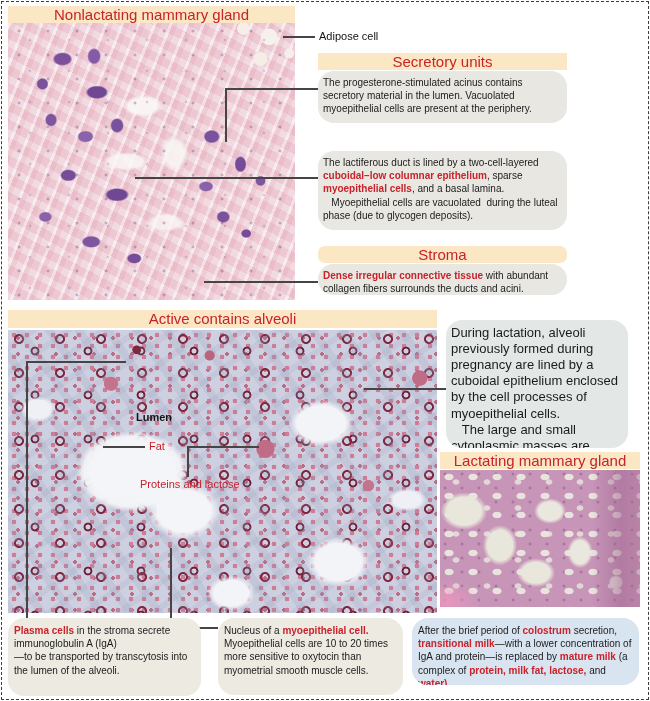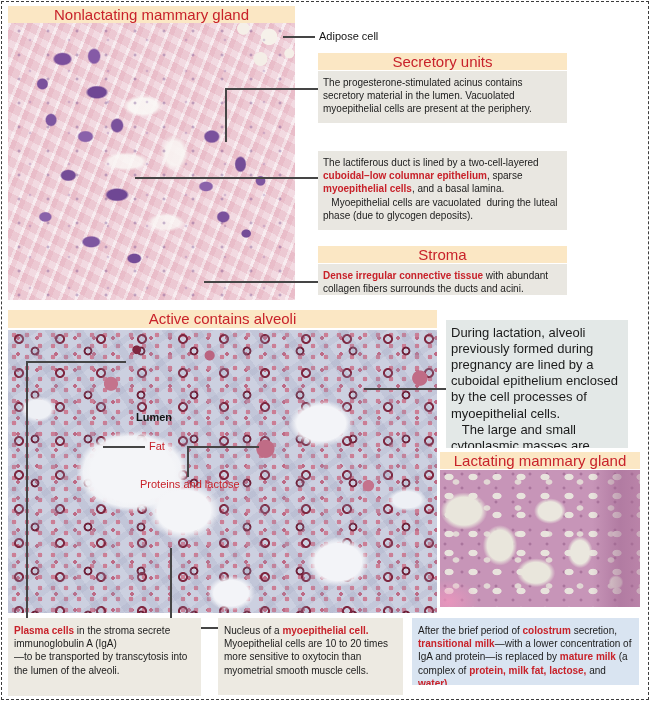--- a/index.html
+++ b/index.html
@@ -5,21 +5,21 @@
   html,body{margin:0;padding:0;background:#ffffff;}
   *{box-sizing:border-box;}
   .fig{position:relative;width:650px;height:701px;background:#fff;
        font-family:"Liberation Sans",sans-serif;overflow:hidden;}
   .dashed{position:absolute;inset:1px;border:1px dashed #3c3c3c;pointer-events:none;}
 
   .hdr{position:absolute;background:var(--header_bg,#fbe7c4);color:var(--accent_red,#c8222a);
        font-weight:normal;font-size:15px;text-align:center;height:17px;line-height:17px;}
 
   .box{position:absolute;background:var(--box_gray,#e9e7e1);color:#1b1b1b;
-       font-size:10px;line-height:1.32;padding:5px 5px;white-space:pre-wrap;overflow:hidden;}
+       font-size:10px;line-height:1.32;padding:5px 5px;white-space:pre-wrap;overflow:hidden;border-radius:16px;}
   .box-teal{background:var(--box_teal,#e3e8e7);font-size:13px;line-height:1.24;}
   .box-warm{background:#edeae2;}
   .box-blue{background:var(--box_blue,#d9e4f1);}
   .em-red{color:var(--accent_red,#c8222a);font-weight:bold;}
 
   .line{position:absolute;background:var(--line_color,#454545);}
   .lh{height:2px;} .lv{width:2px;}
 
   .lbl{position:absolute;font-size:11px;color:#141414;}
   .lbl-red{color:var(--accent_red,#c8222a);}
@@ -119,21 +119,21 @@
   <div class="hdr" style="left:318px;top:53px;width:249px;">Secretory units</div>
   <div class="box" style="left:318px;top:71px;width:249px;height:52px;">The progesterone-stimulated acinus contains secretory material in the lumen. Vacuolated myoepithelial cells are present at the periphery.</div>
   <div class="line lh" style="left:225px;top:88px;width:93px;"></div>
   <div class="line lv" style="left:225px;top:88px;height:54px;"></div>
 
   <div class="hdr" style="left:318px;top:133px;width:249px;margin-top:32px;">Lactiferous duct</div>
   <div class="box" style="left:318px;top:151px;width:249px;height:79px;"><span>The lactiferous duct is lined by a two-cell-layered </span><span class="em-red">cuboidal–low columnar epithelium</span><span>, sparse </span><span class="em-red">myoepithelial cells</span><span>, and a basal lamina.
    Myoepithelial cells are vacuolated  during the luteal phase (due to glycogen deposits).</span></div>
   <div class="line lh" style="left:135px;top:177px;width:183px;"></div>
 
-  <div class="hdr" style="left:318px;top:246px;width:249px;">Stroma</div>
+  <div class="hdr" style="left:318px;top:246px;width:249px;border-radius:7px;">Stroma</div>
   <div class="box" style="left:318px;top:264px;width:249px;height:31px;"><span class="em-red">Dense irregular connective tissue</span><span> with abundant collagen fibers surrounds the ducts and acini.</span></div>
   <div class="line lh" style="left:204px;top:281px;width:114px;"></div>
 
   <div class="hdr" style="left:8px;top:310px;width:429px;height:18px;line-height:18px;">Active contains alveoli</div>
   <div class="micro micro2" style="left:8px;top:330px;width:429px;height:283px;"></div>
 
   <div class="lbl lbl-b" style="left:136px;top:411px;">Lumen</div>
   <div class="line lh" style="left:103px;top:446px;width:42px;"></div>
   <div class="lbl lbl-red" style="left:149px;top:440px;">Fat</div>
   <div class="line lv" style="left:187px;top:446px;height:31px;"></div>

